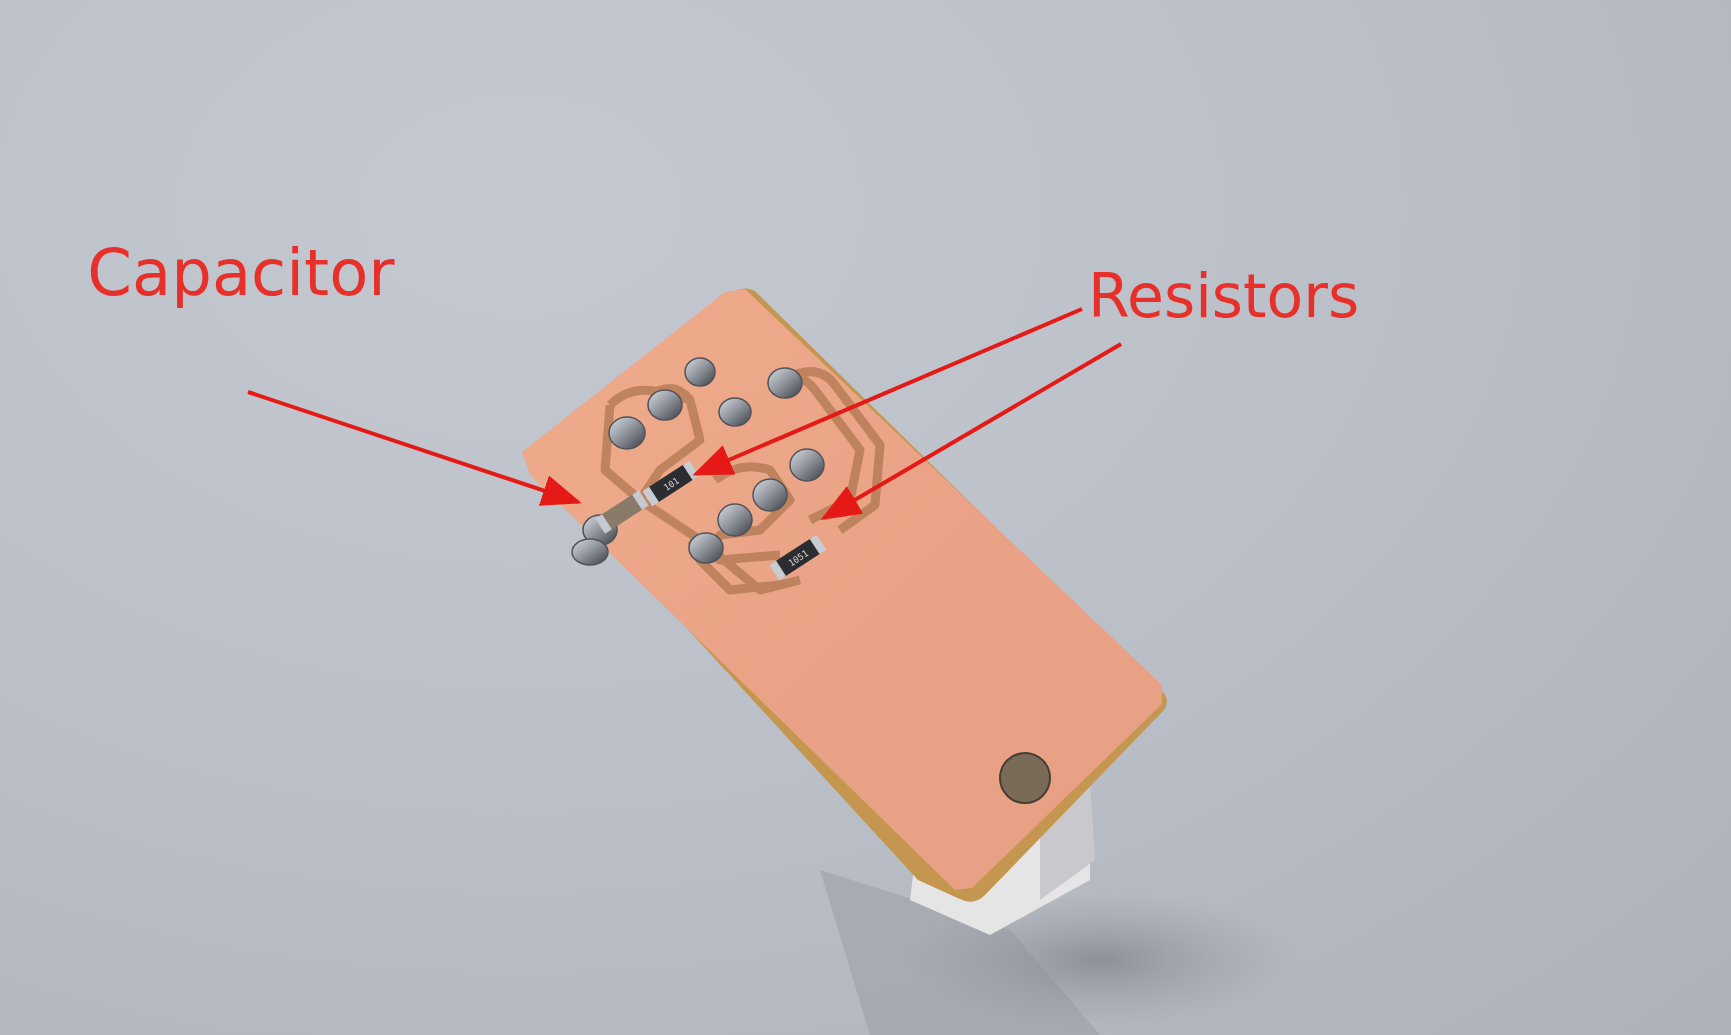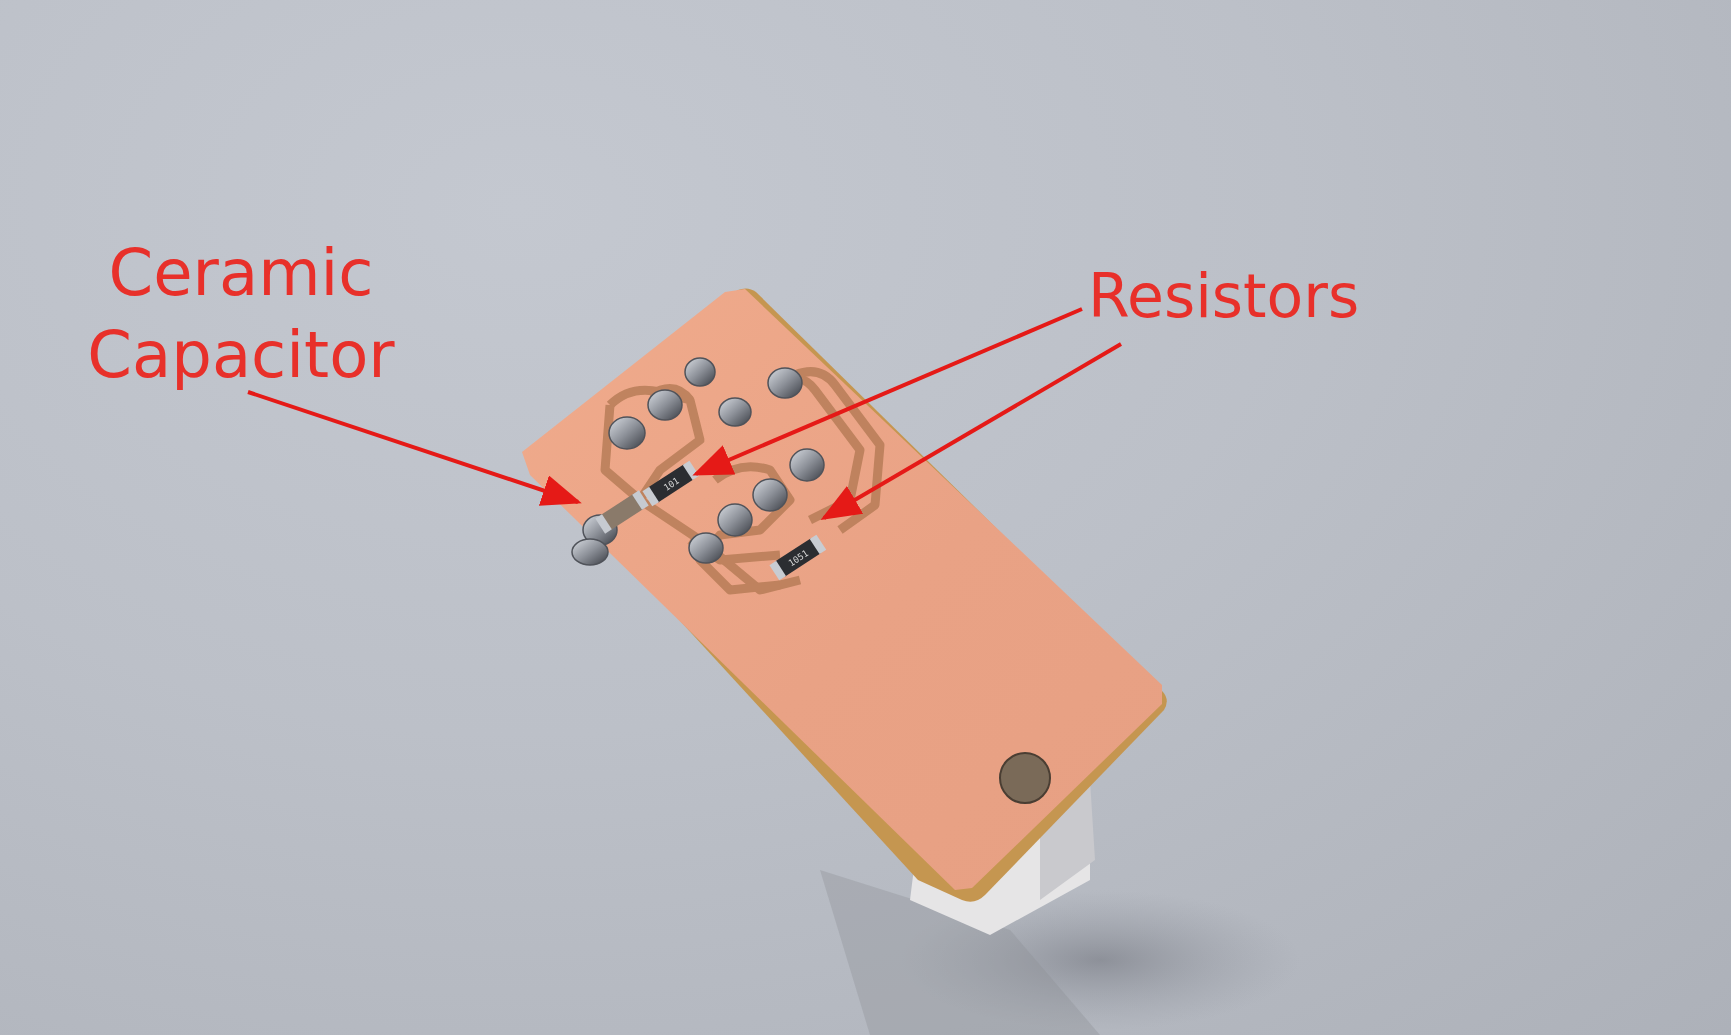--- a/index.html
+++ b/index.html
@@ -107,16 +107,15 @@
   </g>
 
   <g stroke="#e51a17" stroke-width="4" fill="none">
     <line x1="248" y1="392" x2="578" y2="502" marker-end="url(#arrowhead)"></line>
     <line x1="1082" y1="309" x2="696" y2="474" marker-end="url(#arrowhead)"></line>
     <line x1="1121" y1="344" x2="824" y2="518" marker-end="url(#arrowhead)"></line>
   </g>
 </svg>
 
 <div id="lbl-cap" class="label">
-  <div>Ceramic</div>
   <div>Capacitor</div>
 </div>
 <div id="lbl-res" class="label">Resistors</div>
 
 </body></html>

